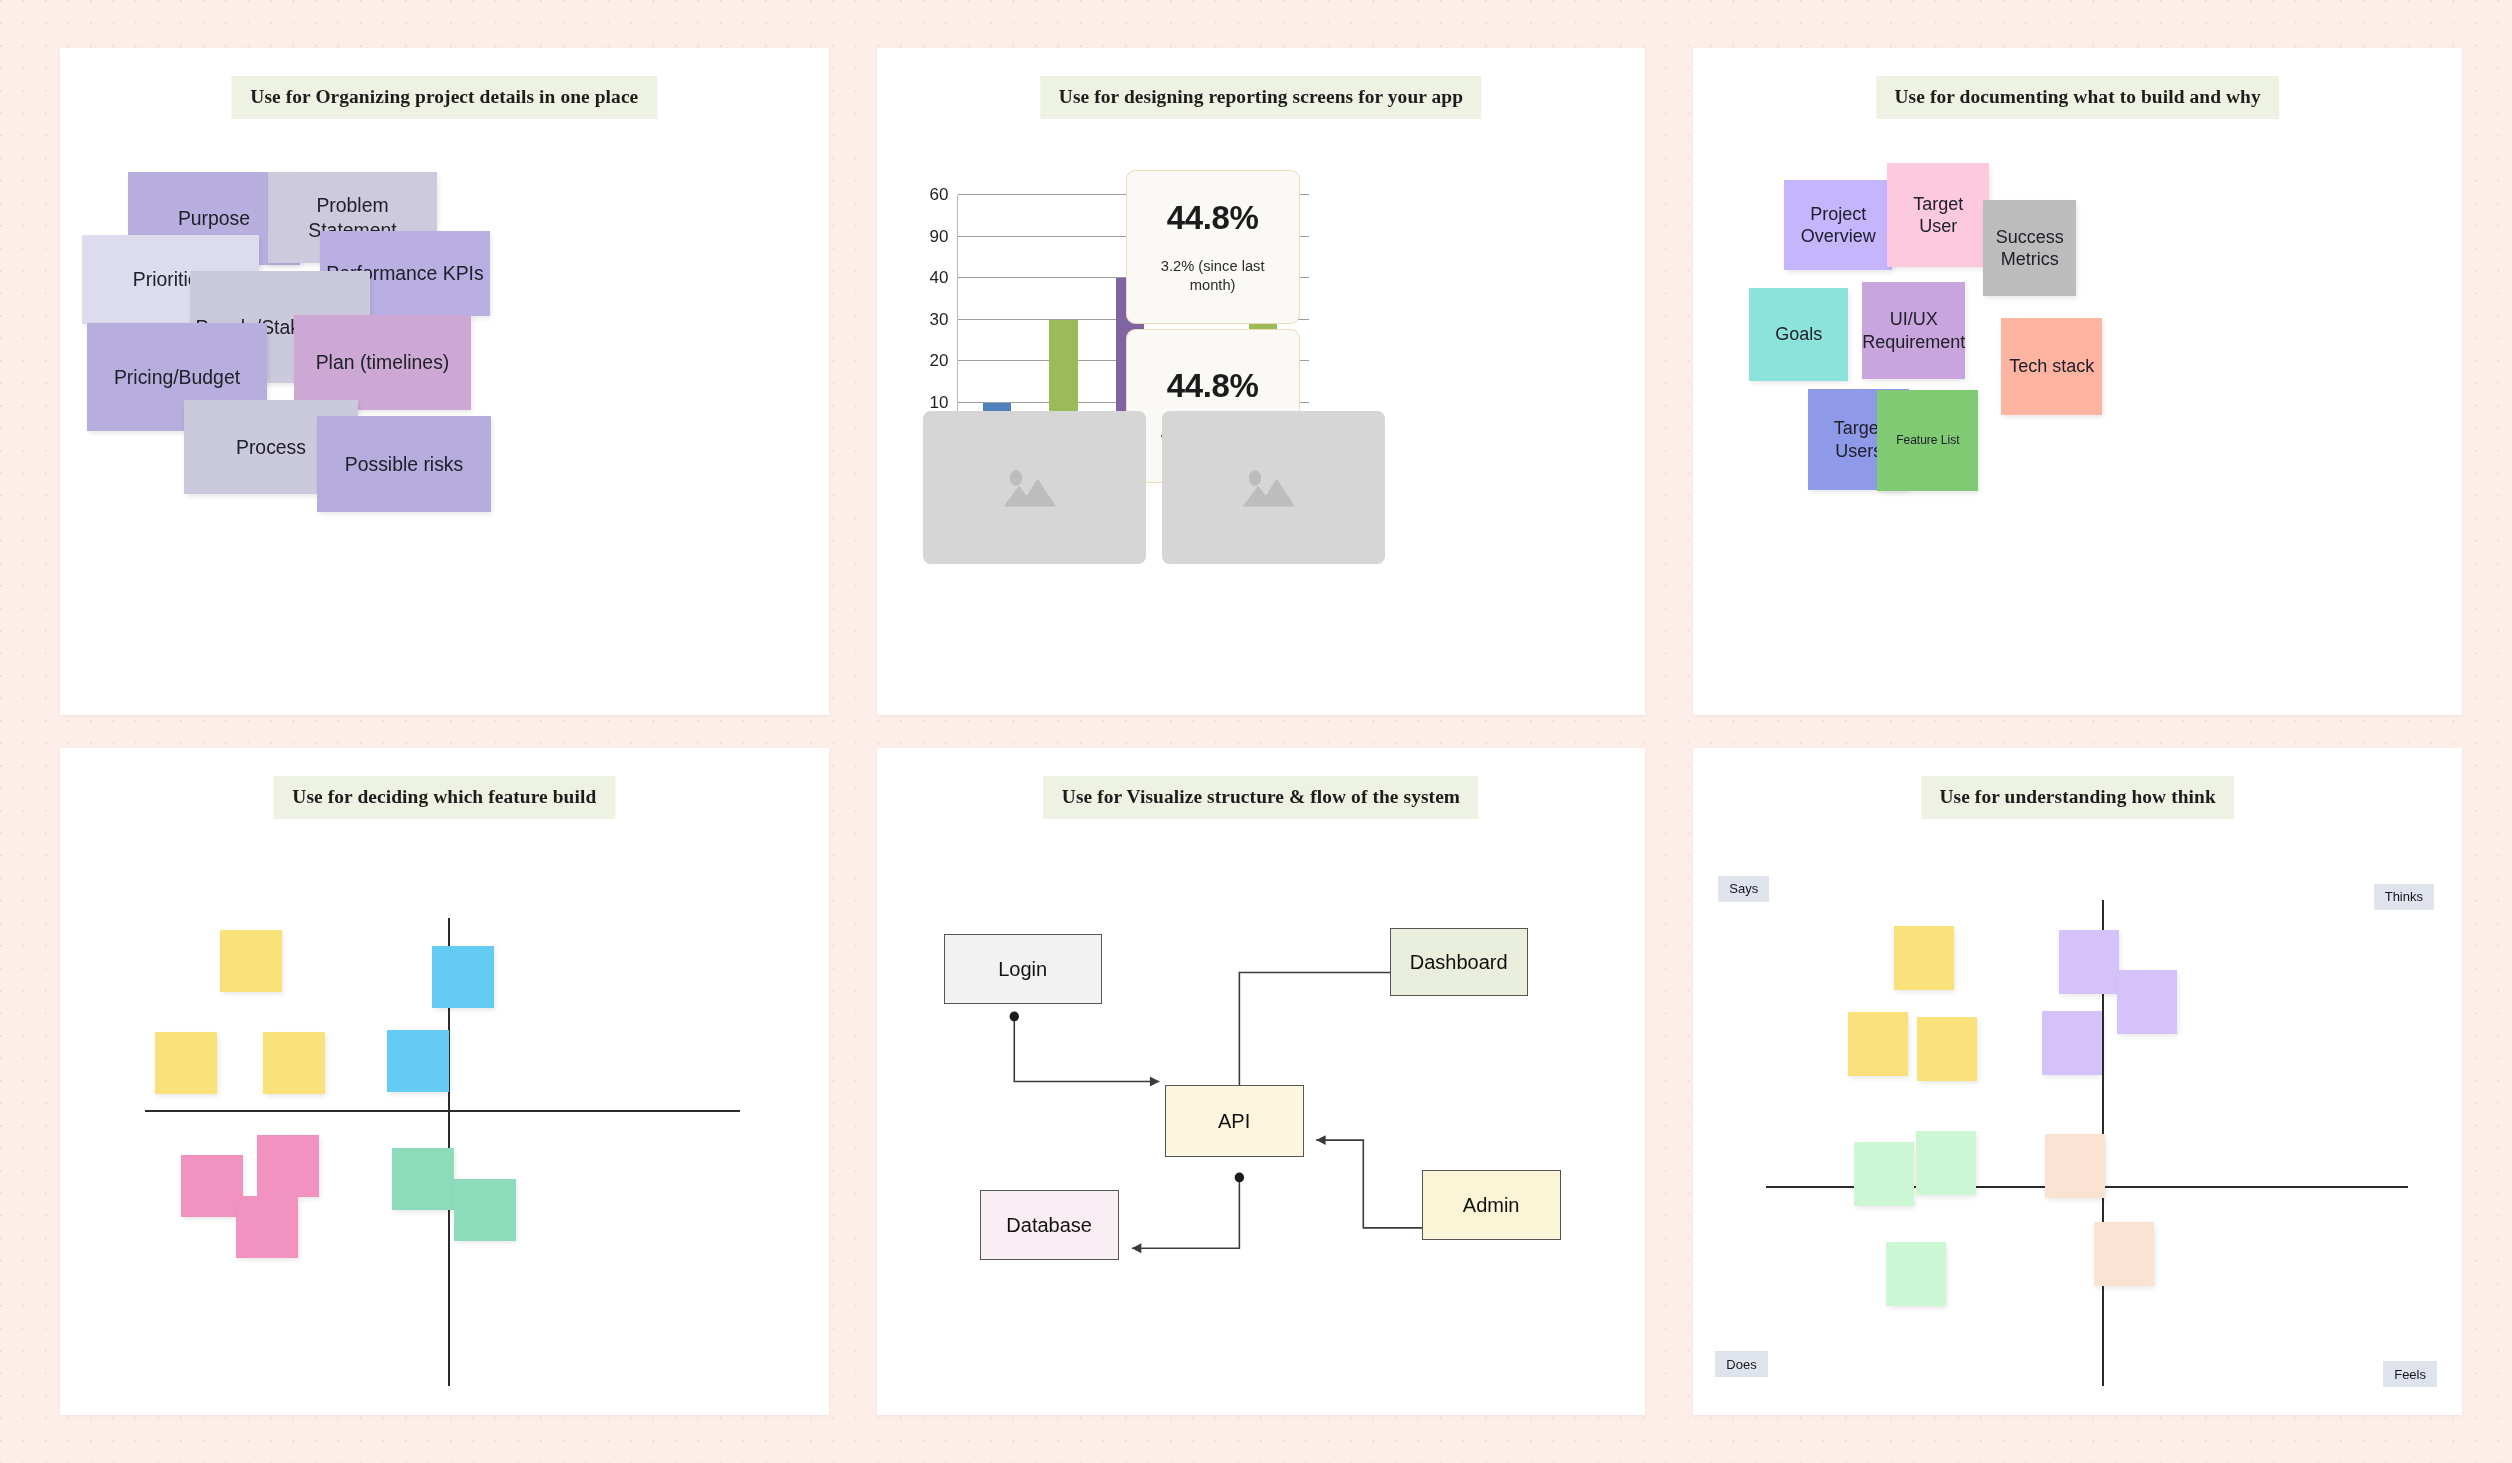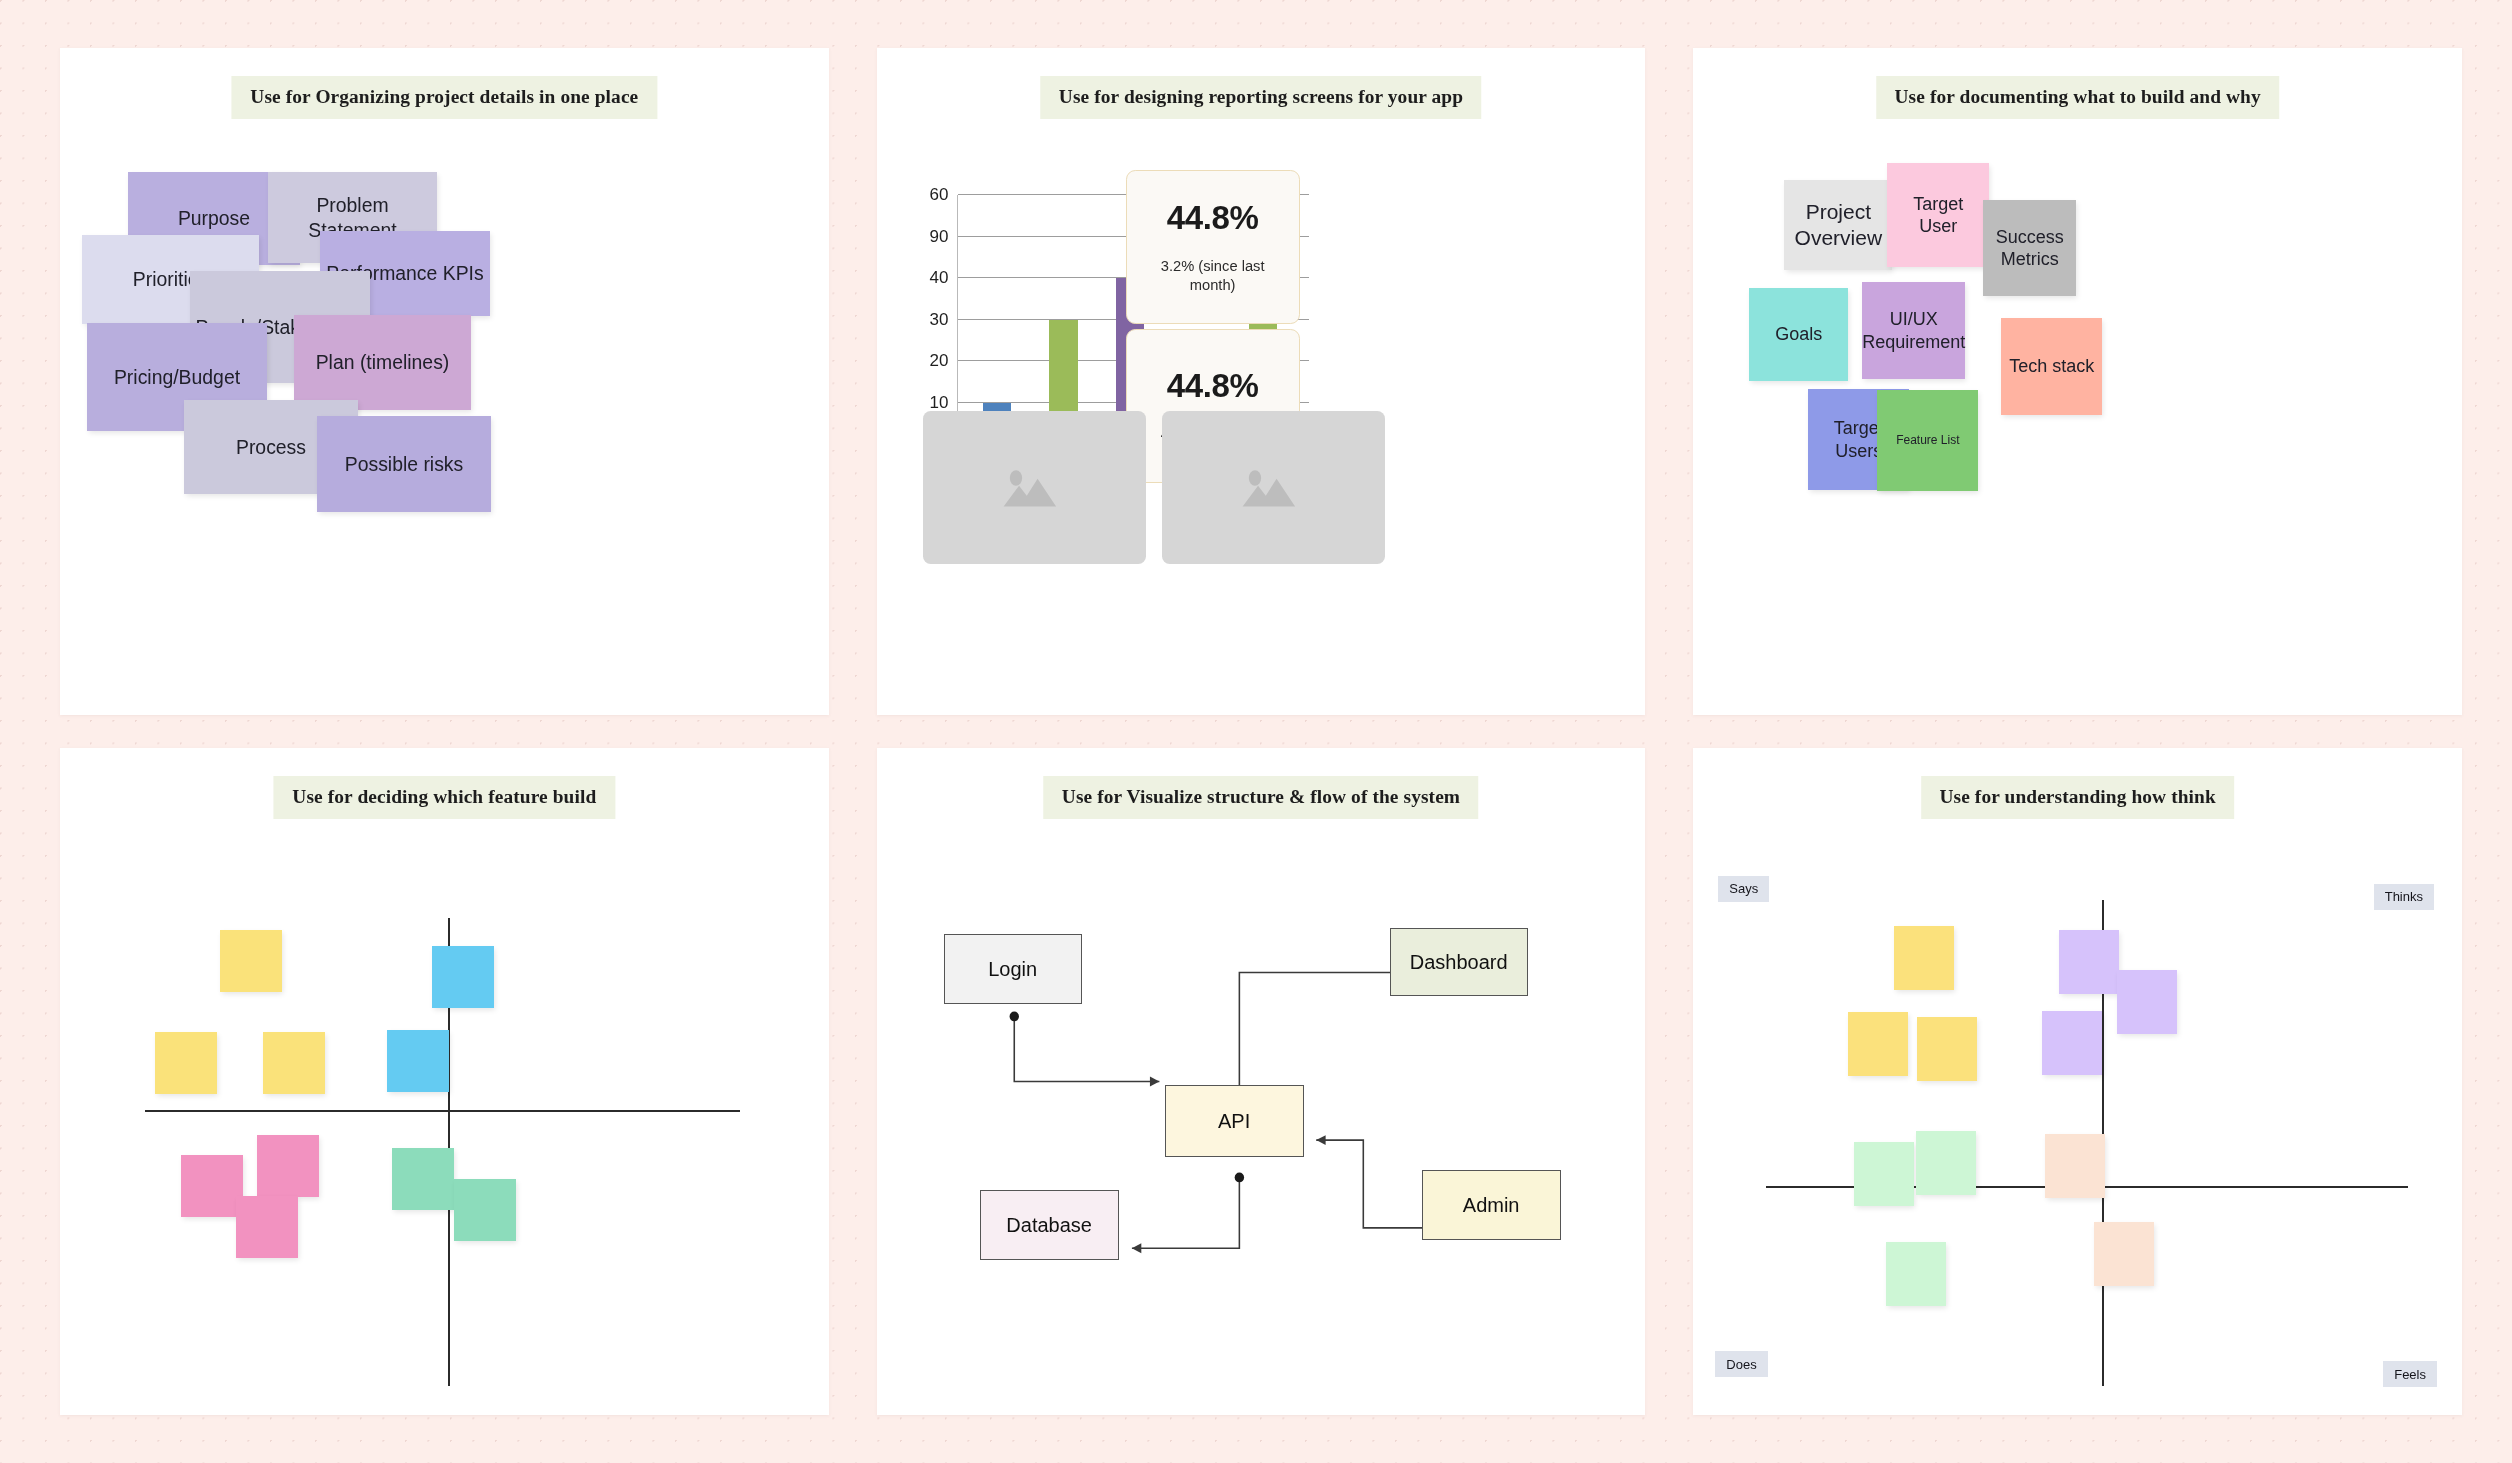--- a/index.html
+++ b/index.html
@@ -306,21 +306,21 @@
             <ellipse cx="22" cy="23" rx="8" ry="10" fill="#bdbdbd"></ellipse>
             <path d="M6 60 L26 33 L36 46 L50 24 L74 60 Z" fill="#bdbdbd"></path>
           </svg>
         </div>
       </div>
   </div>
 
   <div class="panel p3">
     <div class="panel-title">Use for documenting what to build and why</div>
     <div id="p3-cards">
-        <div class="card" style="left: 91px; top: 132px; width: 108px; height: 90px; background: #e5e5e5; font-size: 21px;">Project Overview</div>
+        <div class="card" style="left: 91px; top: 132px; width: 108px; height: 90px; background: #c4b5fd; font-size: 18px;">Project Overview</div>
         <div class="card" style="left: 194px; top: 115px; width: 102px; height: 104px; background: rgb(252, 201, 222); font-size: 18px;">Target User</div>
         <div class="card" style="left: 290px; top: 152px; width: 93px; height: 96px; background: rgb(188, 188, 188); font-size: 18px;">Success Metrics</div>
         <div class="card" style="left: 56px; top: 240px; width: 99px; height: 93px; background: rgb(140, 227, 220); font-size: 18px;">Goals</div>
         <div class="card" style="left: 169px; top: 234px; width: 103px; height: 97px; background: rgb(201, 165, 221); font-size: 18px;">UI/UX Requirement</div>
         <div class="card" style="left: 308px; top: 270px; width: 101px; height: 97px; background: rgb(255, 179, 161); font-size: 18px;">Tech stack</div>
         <div class="card" style="left: 115px; top: 341px; width: 101px; height: 101px; background: rgb(142, 154, 232); font-size: 18px;">Target Users</div>
         <div class="card" style="left: 184px; top: 342px; width: 101px; height: 101px; background: rgb(128, 202, 115); font-size: 12px;">Feature List</div>
       </div>
   </div>
 
@@ -364,21 +364,21 @@
       </g>
       <g fill="#3a3a3a">
         <polygon points="360,410 348,404 348,416"></polygon>
         <polygon points="462,436 456,424 468,424"></polygon>
         <polygon points="325,615 337,609 337,621"></polygon>
         <polygon points="560,482 572,476 572,488"></polygon>
       </g>
     </svg>
 
     <div id="p5-nodes">
-        <div class="flow-node" style="left: 67px; top: 186px; width: 138px; height: 70px; background: rgb(242, 242, 242);">Login</div>
+        <div class="flow-node" style="left: 67px; top: 186px; width: 158px; height: 70px; background: rgb(242, 242, 242);">Login</div>
         <div class="flow-node" style="left: 513px; top: 180px; width: 138px; height: 68px; background: rgb(234, 238, 220);">Dashboard</div>
         <div class="flow-node" style="left: 288px; top: 337px; width: 139px; height: 72px; background: rgb(253, 246, 222);">API</div>
         <div class="flow-node" style="left: 545px; top: 422px; width: 139px; height: 70px; background: rgb(250, 245, 215);">Admin</div>
         <div class="flow-node" style="left: 103px; top: 442px; width: 139px; height: 70px; background: rgb(248, 238, 243);">Database</div>
       </div>
   </div>
 
   <div class="panel p6">
     <div class="panel-title">Use for understanding how think</div>
 

